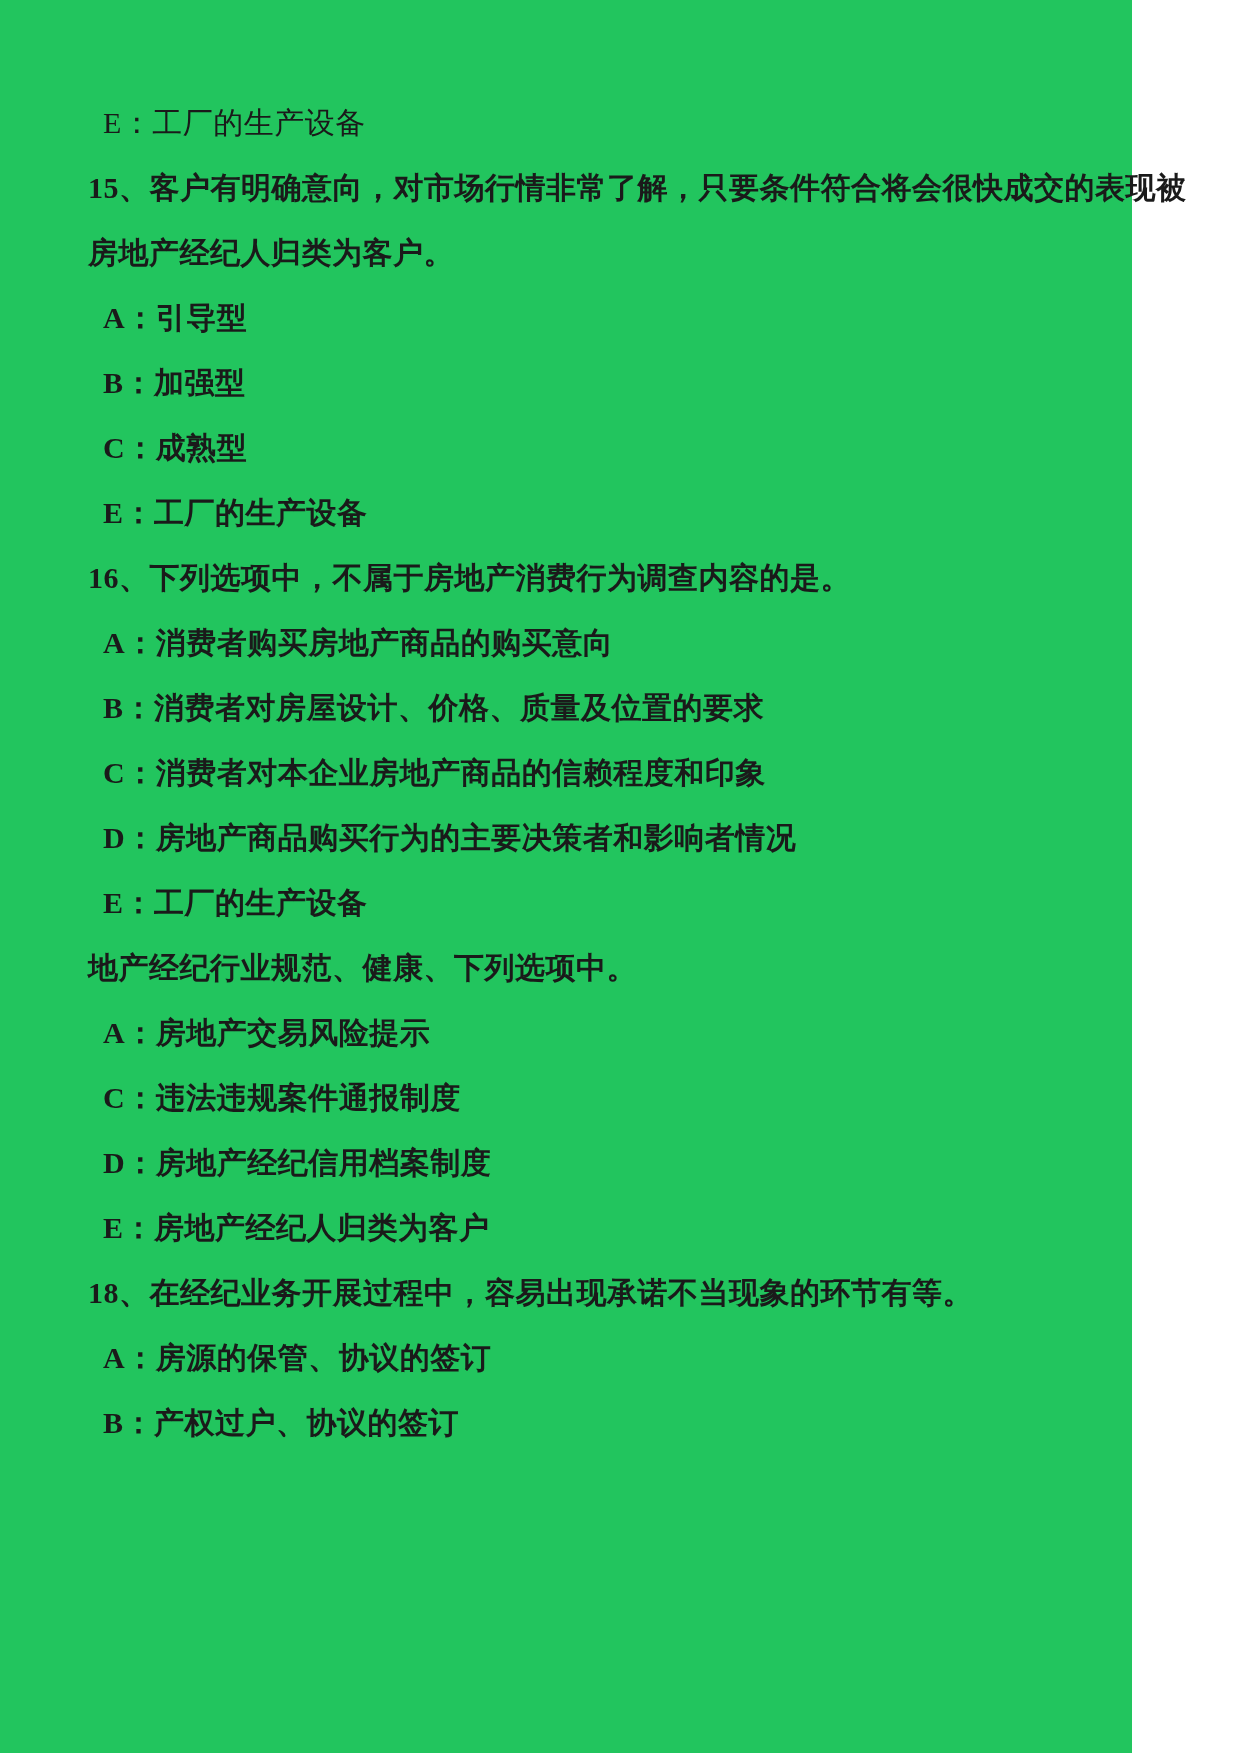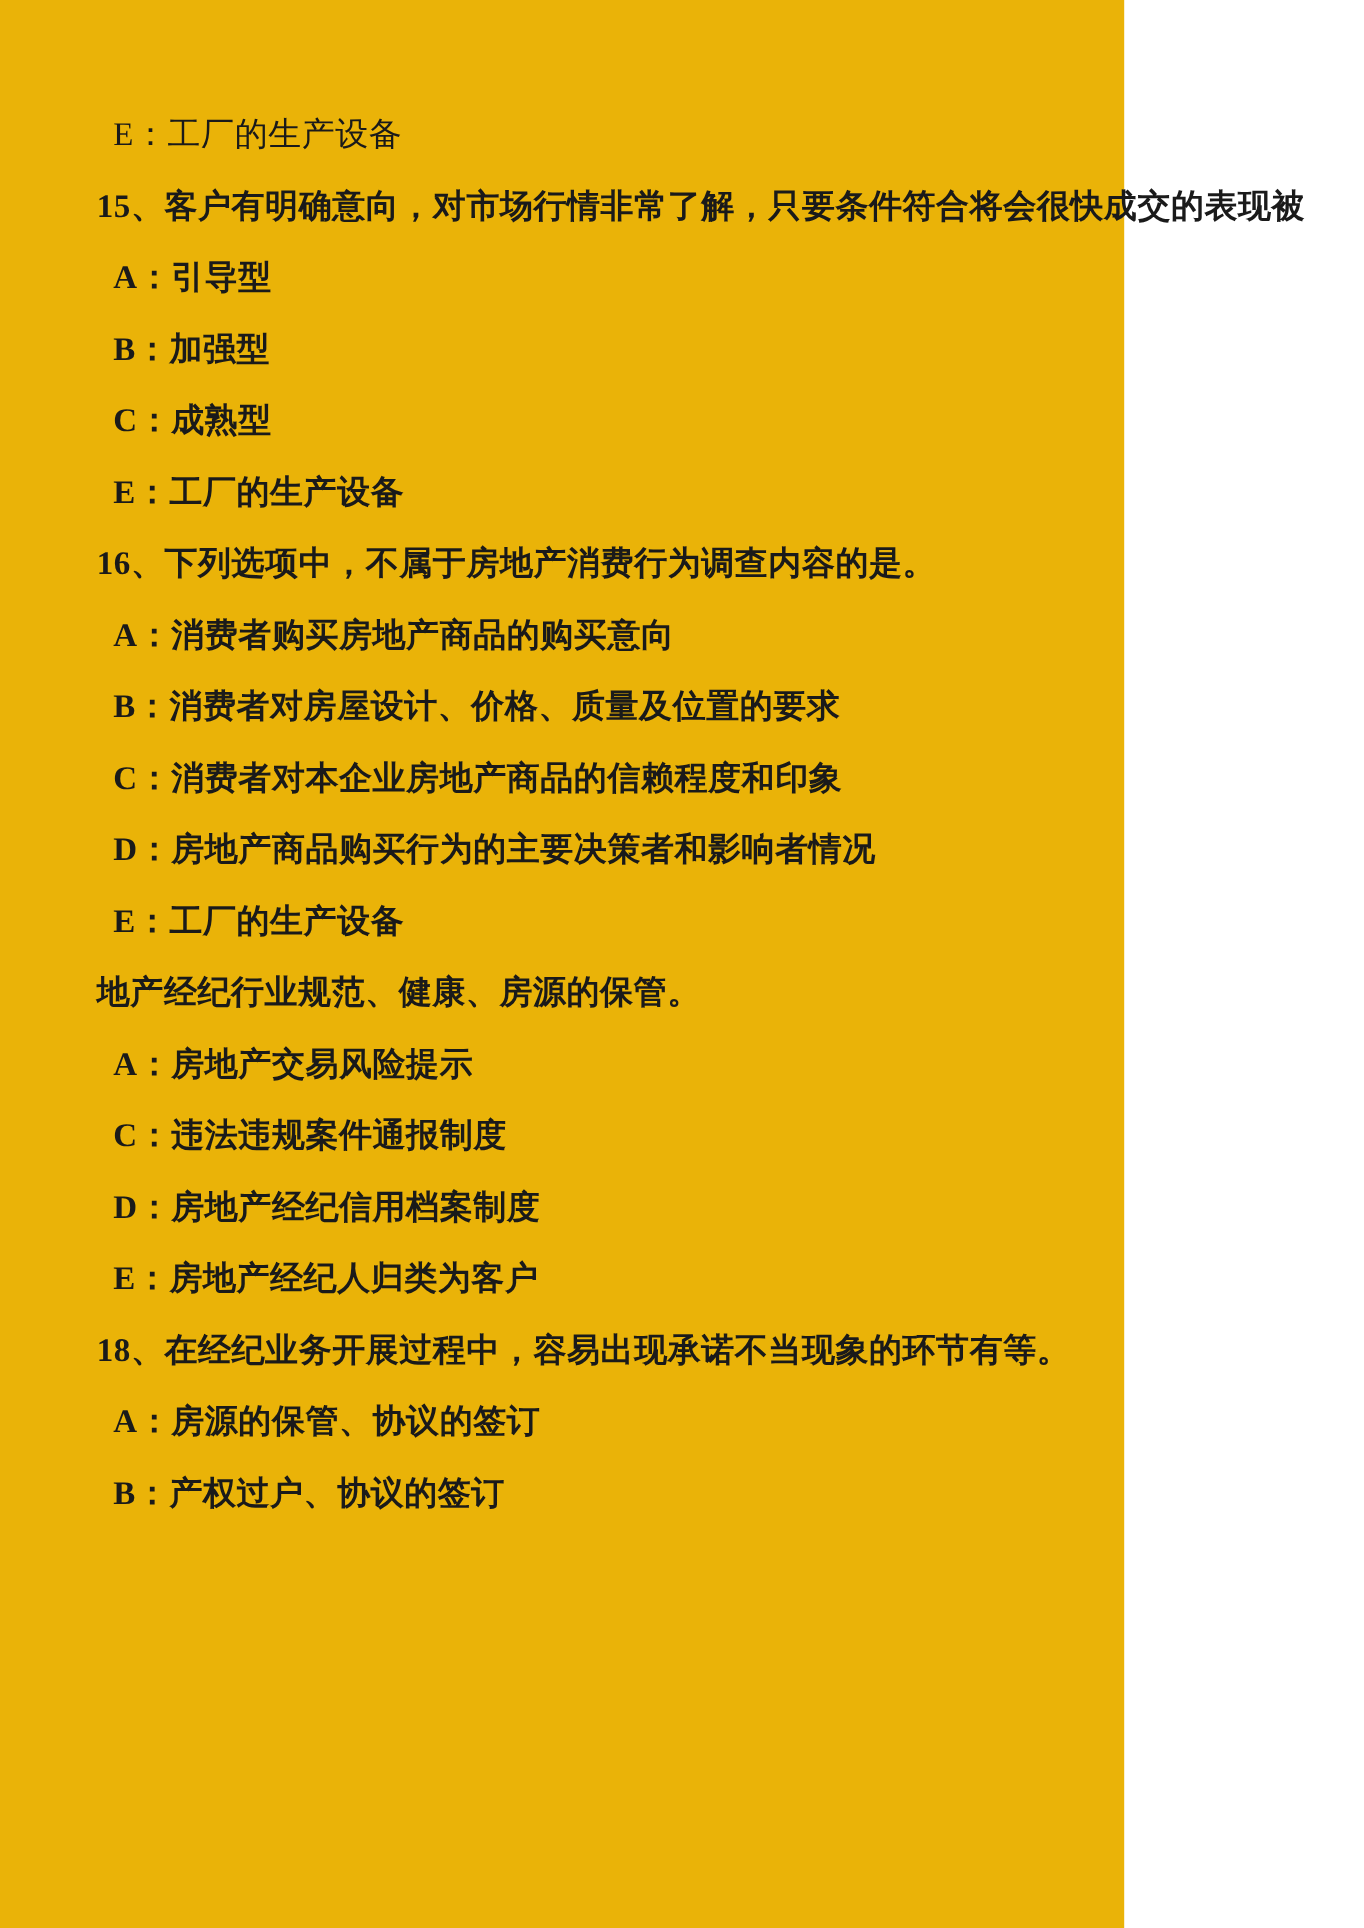--- a/index.html
+++ b/index.html
@@ -8,24 +8,24 @@
     background: #ffffff;
   }
   body {
     width: 1240px;
     height: 1753px;
     overflow: hidden;
     font-family: "Liberation Serif", "DejaVu Serif", serif;
   }
   .page {
     box-sizing: border-box;
-    width: 1022px;
+    width: 1132px;
     height: 1753px;
     padding: 90px 70px 0 88px;
-    background: #eab308;
+    background: #22c55e;
   }
   .line {
     font-size: 30px;
     line-height: 65px;
     color: #1a1a1a;
     white-space: nowrap;
     letter-spacing: 0.5px;
   }
   .line.option {
     padding-left: 15px;
@@ -38,37 +38,38 @@
 </style>
 </head>
 <body>
 
 <div class="page">
 
   <div class="line option">E：工厂的生产设备</div>
 
   <section>
     <div class="line question">15、客户有明确意向，对市场行情非常了解，只要条件符合将会很快成交的表现被</div>
+    <div class="line question">房地产经纪人归类为客户。</div>
     <div class="line option">A：引导型</div>
     <div class="line option">B：加强型</div>
     <div class="line option">C：成熟型</div>
     <div class="line option">E：工厂的生产设备</div>
   </section>
 
   <section>
     <div class="line question">16、下列选项中，不属于房地产消费行为调查内容的是。</div>
     <div class="line option">A：消费者购买房地产商品的购买意向</div>
     <div class="line option">B：消费者对房屋设计、价格、质量及位置的要求</div>
     <div class="line option">C：消费者对本企业房地产商品的信赖程度和印象</div>
     <div class="line option">D：房地产商品购买行为的主要决策者和影响者情况</div>
     <div class="line option">E：工厂的生产设备</div>
   </section>
 
   <section>
-    <div class="line question">地产经纪行业规范、健康、房源的保管。</div>
+    <div class="line question">地产经纪行业规范、健康、下列选项中。</div>
     <div class="line option">A：房地产交易风险提示</div>
     <div class="line option">C：违法违规案件通报制度</div>
     <div class="line option">D：房地产经纪信用档案制度</div>
     <div class="line option">E：房地产经纪人归类为客户</div>
   </section>
 
   <section>
     <div class="line question">18、在经纪业务开展过程中，容易出现承诺不当现象的环节有等。</div>
     <div class="line option">A：房源的保管、协议的签订</div>
     <div class="line option">B：产权过户、协议的签订</div>

